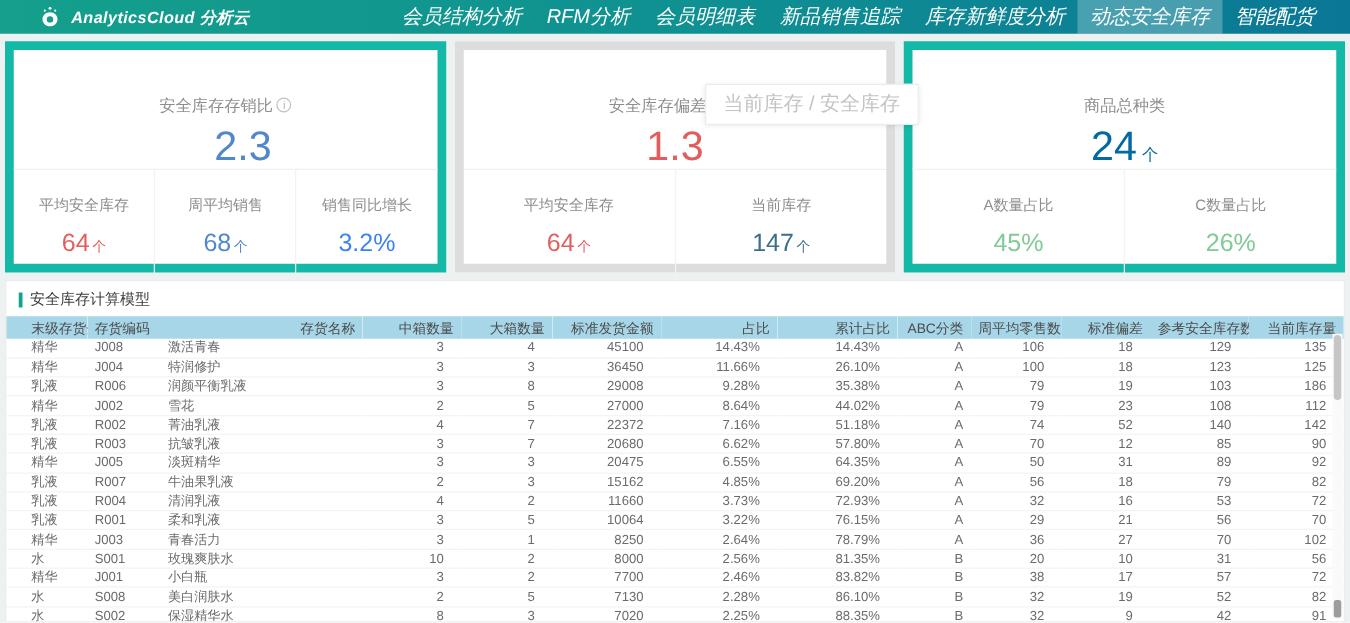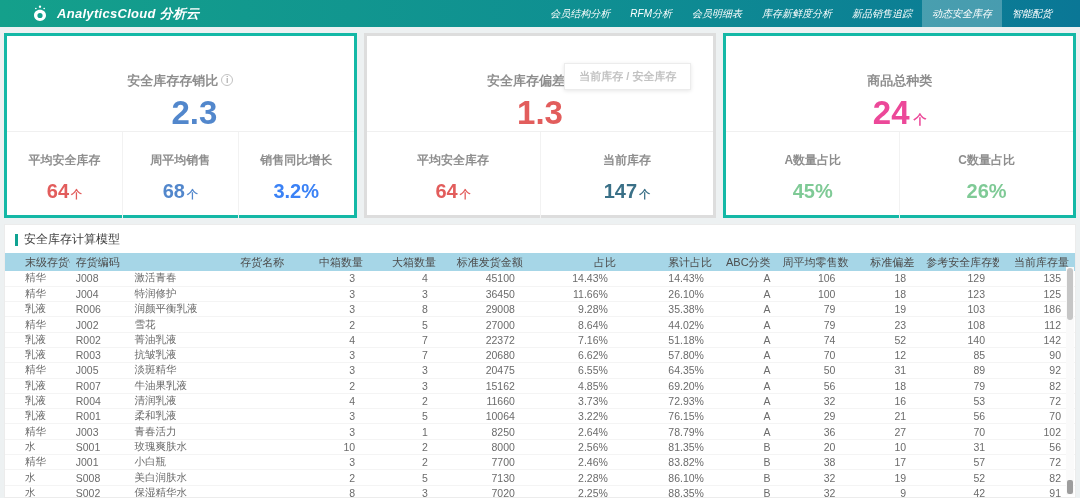--- a/index.html
+++ b/index.html
@@ -5,37 +5,37 @@
   * { box-sizing: border-box; margin: 0; padding: 0; }
   html, body { width: 1080px; height: 498px; overflow: hidden; }
   body { font-family: "Liberation Sans", "DejaVu Sans", sans-serif; background: #edf1f2; }
 
   
   .topbar { height: 27px; display: flex; align-items: stretch; justify-content: space-between;
     background: linear-gradient(90deg, #14a08b 0%, #0f8f92 55%, #0a7796 100%); color: #fff; font-style: italic; }
   .brand { display: flex; align-items: center; gap: 7px; padding-left: 30px; font-size: 13px;
     font-weight: bold; letter-spacing: .3px; }
   .nav { display: flex; align-items: stretch; margin-right: 18px; }
-  .nav-item { font-size: 10px; line-height: 27px; padding: 0 10px; cursor: pointer; white-space: nowrap; }
+  .nav-item { font-size: 16px; line-height: 27px; padding: 0 10px; cursor: pointer; white-space: nowrap; }
   .nav-item.active { background: rgba(255,255,255,.25); }
 
   
   .cards { display: flex; gap: 7px; margin: 6px 4px; }
-  .card { flex: 1; background: #fff; border: 3px solid #14b8a6; height: 185px; font-weight: bold; }
+  .card { flex: 1; background: #fff; border: 7px solid #14b8a6; height: 185px; }
   .card.bordered { border-color: #ddd; }
   .card-top { position: relative; height: 96px; text-align: center; padding-top: 36px;
     border-bottom: 1px solid #f0f0f0; }
   .card-title { font-size: 13px; color: #8e8e8e; }
   .info { display: inline-block; width: 12px; height: 12px; border: 1px solid #c2c2c2;
     border-radius: 50%; font-size: 9px; line-height: 11px; color: #b3b3b3; text-align: center;
     margin-left: 3px; vertical-align: 2px; cursor: pointer; }
   .card-value { font-size: 33px; margin-top: 4px; }
   .card-value .u { font-size: 13px; margin-left: 4px; }
   .tooltip { position: absolute; left: 57%; top: 27px; background: #fff; border: 1px solid #ececec;
-    box-shadow: 0 1px 4px rgba(0,0,0,.10); padding: 5px 14px; font-size: 11px; color: #c3c3c3;
+    box-shadow: 0 1px 4px rgba(0,0,0,.10); padding: 5px 14px; font-size: 16px; color: #c3c3c3;
     white-space: nowrap; }
   .card-metrics { display: flex; height: 87px; }
   .metric { flex: 1; text-align: center; padding-top: 20px; }
   .metric + .metric { border-left: 1px solid #f2f2f2; }
   .metric-label { font-size: 12px; color: #8e8e8e; }
   .metric-value { font-size: 20px; margin-top: 11px; }
   .metric-value .u { font-size: 11px; margin-left: 2px; }
 
   
   .panel { position: relative; background: #fff; border: 1px solid #ececec; margin: 0 4px; height: 274px; overflow: hidden; }
@@ -67,22 +67,22 @@
         <path d="M12 7 C7.9 7 4.8 9.9 4.8 13.6 C4.8 17.6 8 20.4 12 20.4 C16 20.4 19.2 17.6 19.2 13.6 C19.2 9.9 16.1 7 12 7 Z
                  M12 16.9 a3.1 3.1 0 1 1 0 -6.2 a3.1 3.1 0 1 1 0 6.2 Z" fill="#fff"></path>
       </svg>
     </span>
     <span>AnalyticsCloud 分析云</span>
   </div>
   <nav class="nav" id="nav">
       <div class="nav-item">会员结构分析</div>
       <div class="nav-item">RFM分析</div>
       <div class="nav-item">会员明细表</div>
+      <div class="nav-item">新品销售追踪</div>
       <div class="nav-item">库存新鲜度分析</div>
-      <div class="nav-item">新品销售追踪</div>
       <div class="nav-item active">动态安全库存</div>
       <div class="nav-item">智能配货</div>
     </nav>
 </header>
 
 <div class="cards" id="cards">
     <div class="card">
       <div class="card-top">
         <div class="card-title"><span>安全库存存销比</span><span class="info">i</span></div>
         <div class="card-value" style="color: rgb(82, 135, 204); padding-left: 28px;"><span>2.3</span></div>
@@ -115,21 +115,21 @@
         </div>
         <div class="metric">
           <div class="metric-label">当前库存</div>
           <div class="metric-value" style="color: rgb(58, 112, 135);"><span>147</span><span class="u">个</span></div>
         </div>
       </div>
     </div>
     <div class="card">
       <div class="card-top">
         <div class="card-title"><span>商品总种类</span></div>
-        <div class="card-value" style="color: #ec4899;"><span>24</span><span class="u">个</span></div>
+        <div class="card-value" style="color: #0369a1;"><span>24</span><span class="u">个</span></div>
       </div>
       <div class="card-metrics">
         <div class="metric">
           <div class="metric-label">A数量占比</div>
           <div class="metric-value" style="color: rgb(127, 202, 150);"><span>45%</span></div>
         </div>
         <div class="metric">
           <div class="metric-label">C数量占比</div>
           <div class="metric-value" style="color: rgb(127, 202, 150);"><span>26%</span></div>
         </div>

